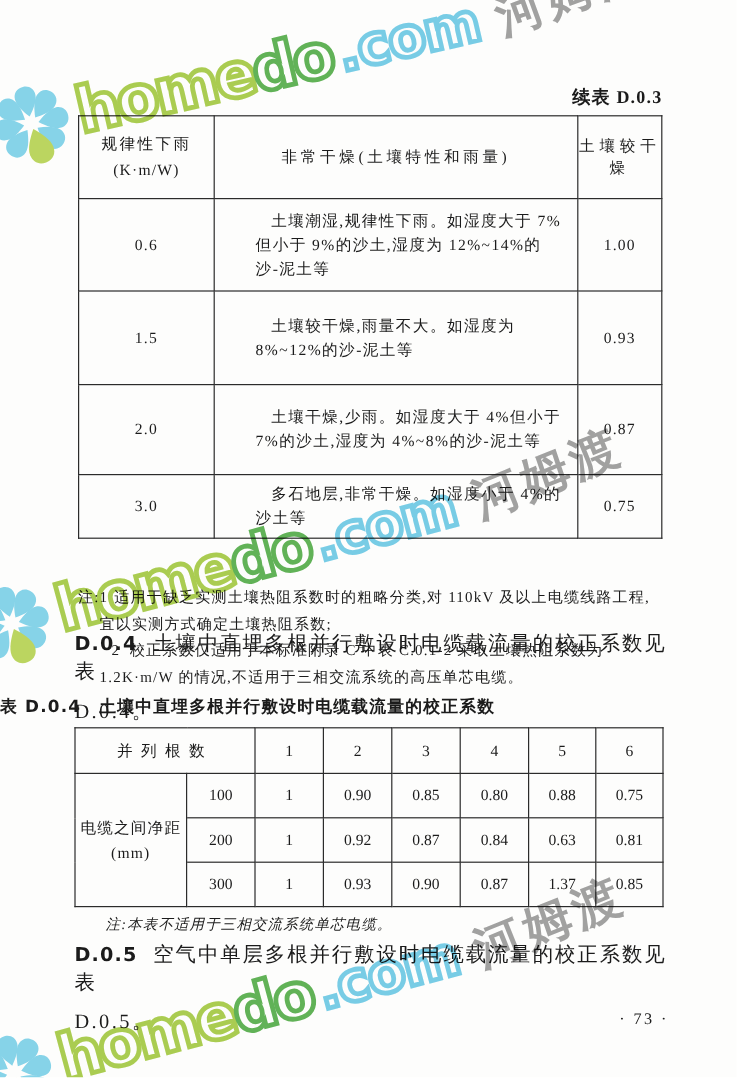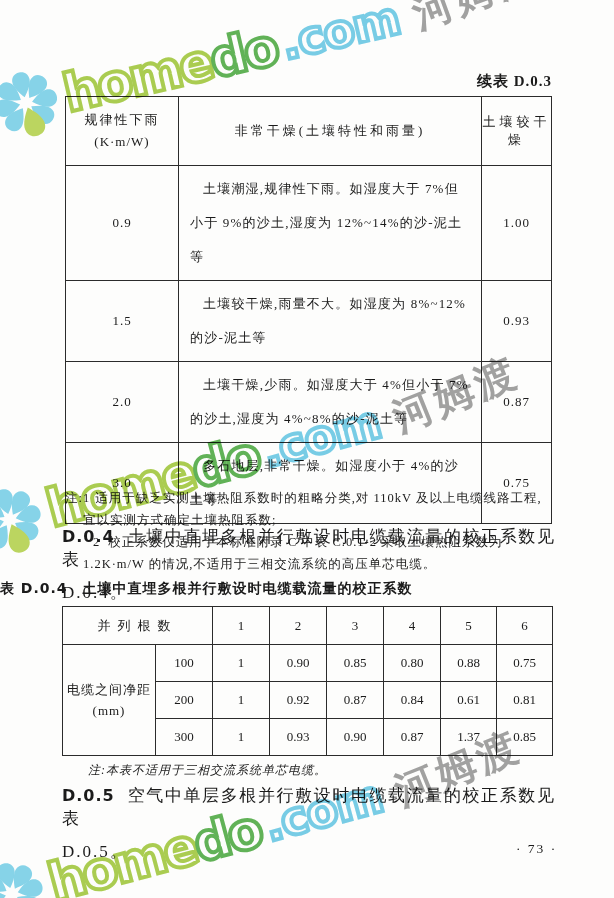--- a/index.html
+++ b/index.html
@@ -64,21 +64,21 @@
   .t1-head   { height:69px; }
   .t1-row1   { height:77px; }
   .t1-row2   { height:78px; }
   .t1-row3   { height:75px; }
   .t1-row4   { height:38px; }
   .hdr-line  { letter-spacing:2px; line-height:22px; }
   .hdr-sub   { letter-spacing:1px; line-height:22px; }
   .hdr-mid   { letter-spacing:3px; }
   .hdr-right { letter-spacing:4px; }
   .desc-cell { text-align:left; padding:6px 11px; }
-  .desc-cell p { text-indent:1em; line-height:34px; letter-spacing:1.2px; }
+  .desc-cell p { text-indent:1em; line-height:20px; letter-spacing:1.2px;margin-left:23px; }
   .coef-cell, .factor-cell { letter-spacing:1px; }
 
   .table2 { top:606px; left:62px; width:490px; }
   .table2 td, .table2 th { border-width:1.5px; }
   .t2-head { height:38px;padding-left:14px; }
   .t2-row  { height:37px; }
   .t2-label { letter-spacing:7px; }
   .group-cell { line-height:21px; letter-spacing:1px; }
 
   
@@ -166,21 +166,21 @@
     <tbody>
         <tr class="t1-head">
       <th>
         <div class="hdr-line">规律性下雨</div>
         <div class="hdr-sub">(K·m/W)</div>
       </th>
       <th class="hdr-mid">非常干燥(土壤特性和雨量)</th>
       <th class="hdr-right">土壤较干燥</th>
     </tr>
     <tr class="t1-row1">
-      <td class="coef-cell">0.9</td>
+      <td class="coef-cell">0.6</td>
       <td class="desc-cell">
             <p>土壤潮湿,规律性下雨。如湿度大于 7%但小于 9%的沙土,湿度为 12%~14%的沙-泥土等</p>
           </td>
       <td class="factor-cell">1.00</td>
     </tr>
     <tr class="t1-row2">
       <td class="coef-cell">1.5</td>
       <td class="desc-cell">
             <p>土壤较干燥,雨量不大。如湿度为 8%~12%的沙-泥土等</p>
           </td>
@@ -248,21 +248,21 @@
       <td>0.80</td>
       <td>0.88</td>
       <td>0.75</td>
     </tr>
     <tr class="t2-row">
       <td>200</td>
       <td>1</td>
       <td>0.92</td>
       <td>0.87</td>
       <td>0.84</td>
-      <td>0.61</td>
+      <td>0.63</td>
       <td>0.81</td>
     </tr>
     <tr class="t2-row">
       <td>300</td>
       <td>1</td>
       <td>0.93</td>
       <td>0.90</td>
       <td>0.87</td>
       <td>1.37</td>
       <td>0.85</td>

